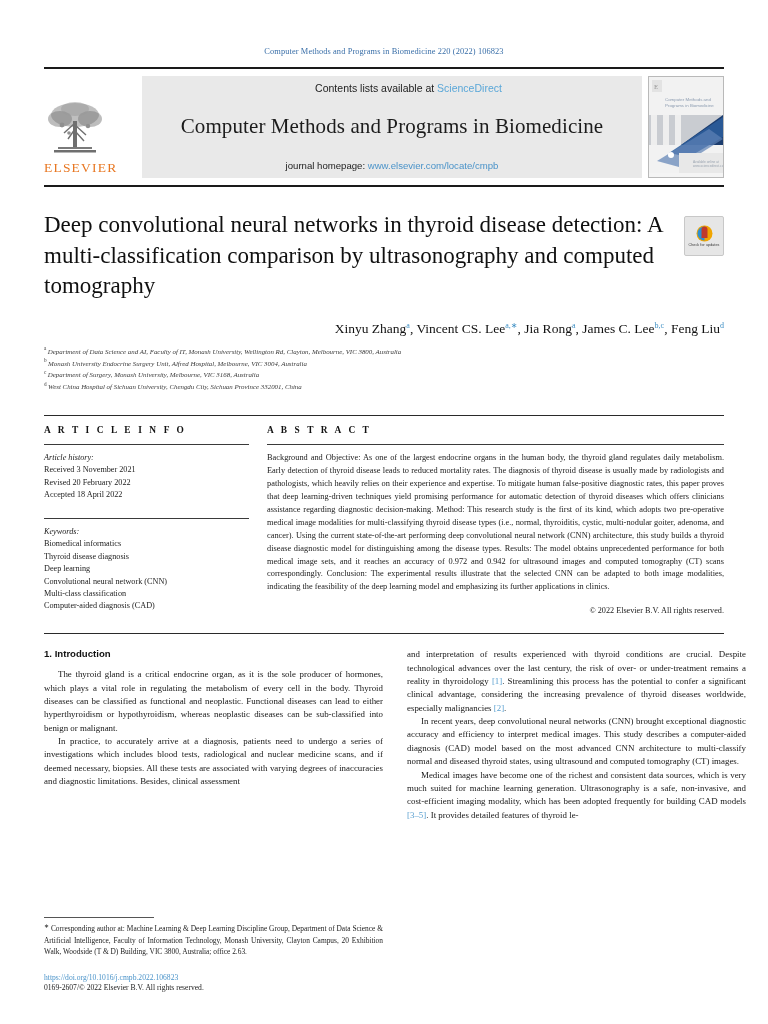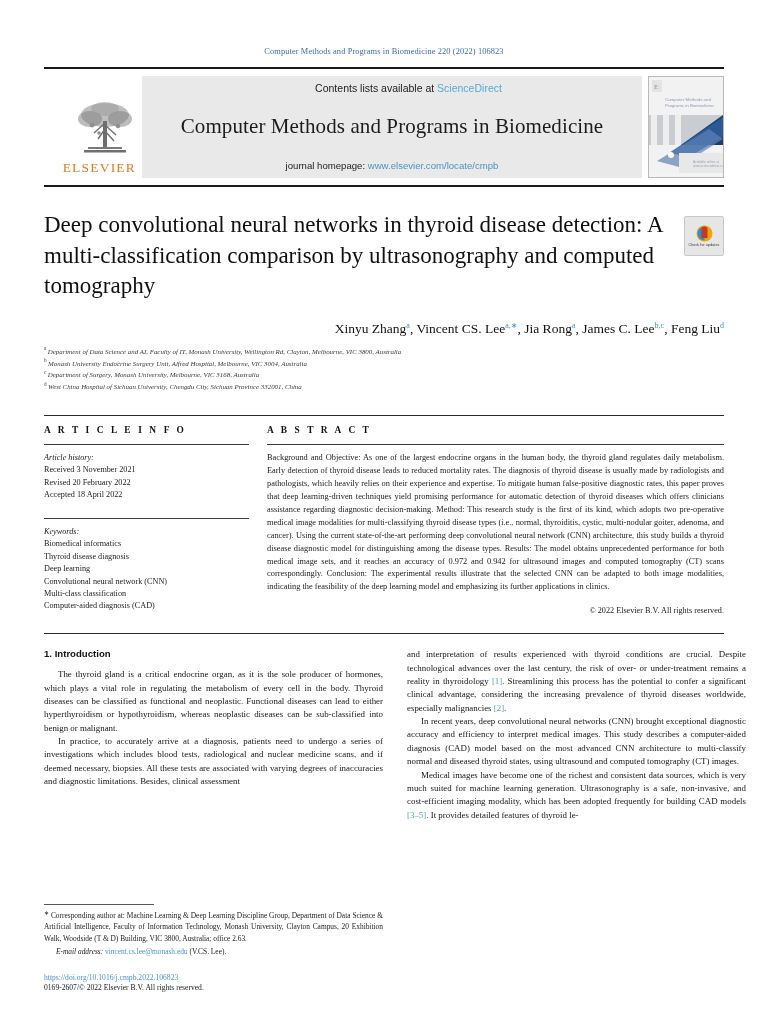--- a/index.html
+++ b/index.html
@@ -41,21 +41,21 @@
     padding: 7px 0 7px 0;
     display: flex;
     align-items: stretch;
     justify-content: space-between;
   }
   .elsevier-logo {
     width: 92px;
     flex: 0 0 92px;
     display: flex;
     flex-direction: column;
-    align-items: flex-end;
+    align-items: flex-start;
     justify-content: flex-end;
     padding-bottom: 2px;
   }
   .tree-svg { display:block; }
   .elsevier-word {
     font-family: "Liberation Serif", serif;
     font-size: 13.5px;
     letter-spacing: 1.2px;
     color: #E87722;
     font-weight: 400;
@@ -449,24 +449,19 @@
     <div class="bcol right">
       <p class="body cont"><span>and interpretation of results experienced with thyroid conditions are crucial. Despite technological advances over the last century, the risk of over- or under-treatment remains a reality in thyroidology </span><span class="ref">[1]</span><span>. Streamlining this process has the potential to confer a significant clinical advantage, considering the increasing prevalence of thyroid diseases worldwide, especially malignancies </span><span class="ref">[2]</span><span>.</span></p>
       <p class="body">In recent years, deep convolutional neural networks (CNN) brought exceptional diagnostic accuracy and efficiency to interpret medical images. This study describes a computer-aided diagnosis (CAD) model based on the most advanced CNN architecture to multi-classify normal and diseased thyroid states, using ultrasound and computed tomography (CT) images.</p>
       <p class="body"><span>Medical images have become one of the richest and consistent data sources, which is very much suited for machine learning generation. Ultrasonography is a safe, non-invasive, and cost-efficient imaging modality, which has been adopted frequently for building CAD models </span><span class="ref">[3–5]</span><span>. It provides detailed features of thyroid le-</span></p>
     </div>
   </div>
 
   <div class="footnote-wrap">
     <div class="foot-rule"></div>
     <div class="foot-text"><sup>∗</sup> <span>Corresponding author at: Machine Learning &amp; Deep Learning Discipline Group, Department of Data Science &amp; Artificial Intelligence, Faculty of Information Technology, Monash University, Clayton Campus, 20 Exhibition Walk, Woodside (T &amp; D) Building, VIC 3800, Australia; office 2.63.</span></div>
-    <div class="foot-email">
-      <span class="lbl">E-mail address:</span>
-      <span class="mail">vincent.cs.lee@monash.edu</span>
-      <span>(V.CS. Lee).</span>
-    </div>
     <div class="doi-block">
       <div class="doi-link">https://doi.org/10.1016/j.cmpb.2022.106823</div>
       <div class="issn-line">0169-2607/© 2022 Elsevier B.V. All rights reserved.</div>
     </div>
   </div>
 
 </div>
 
 </body></html>

